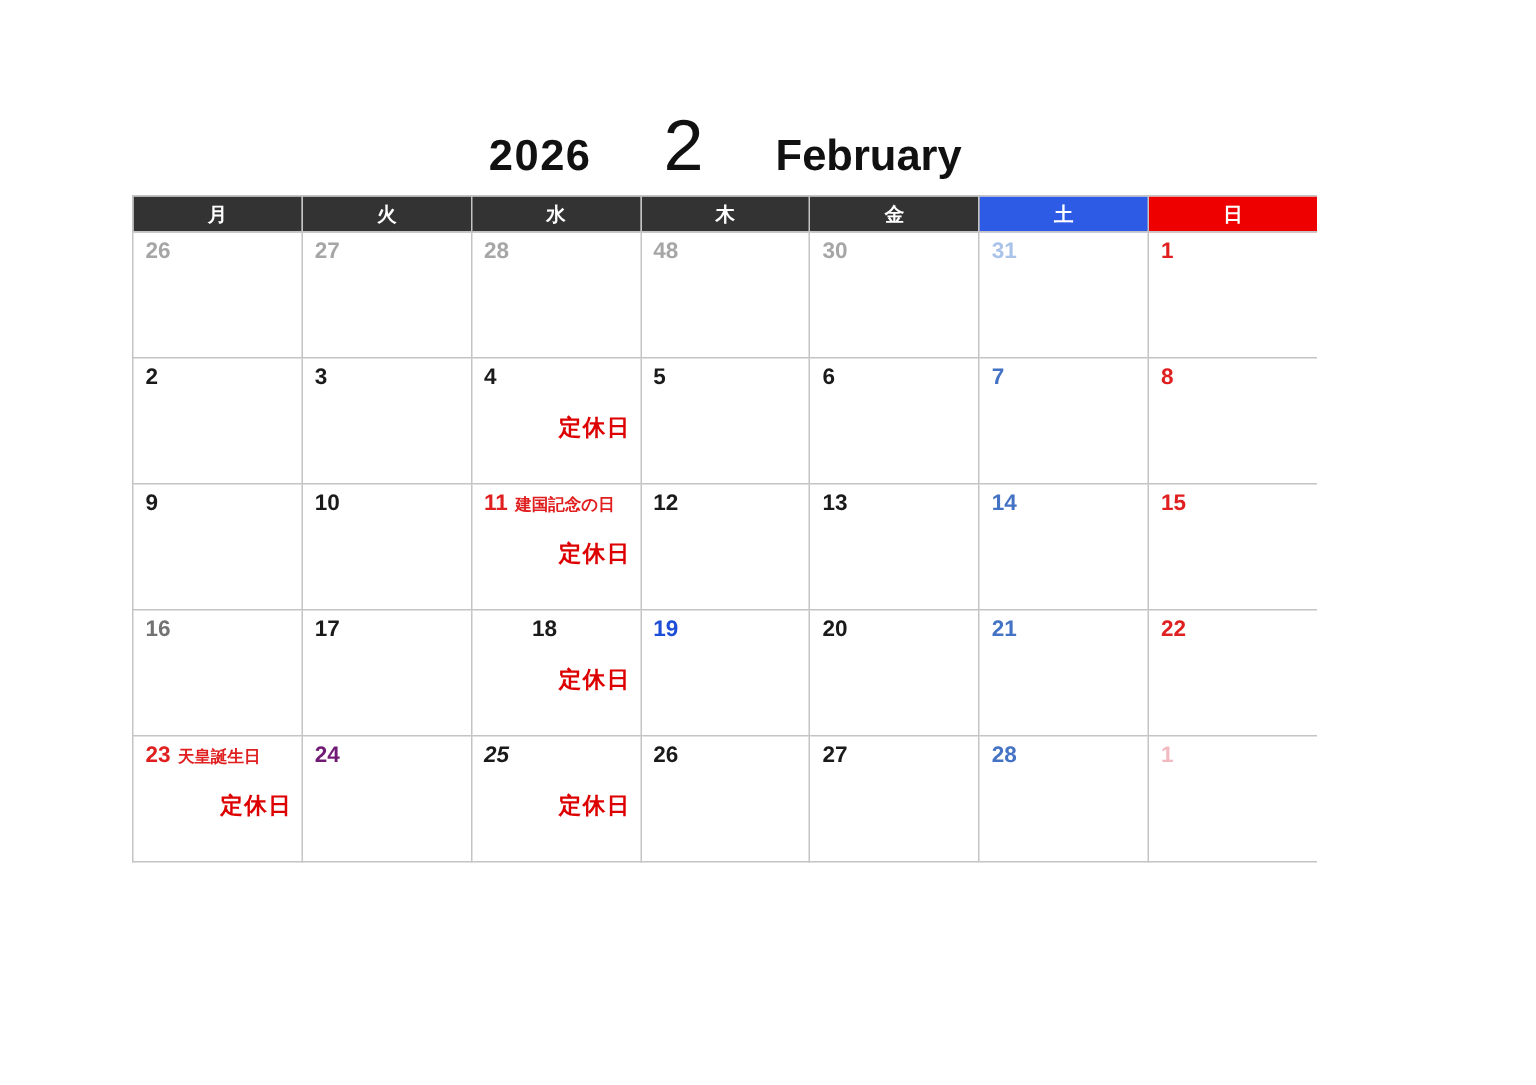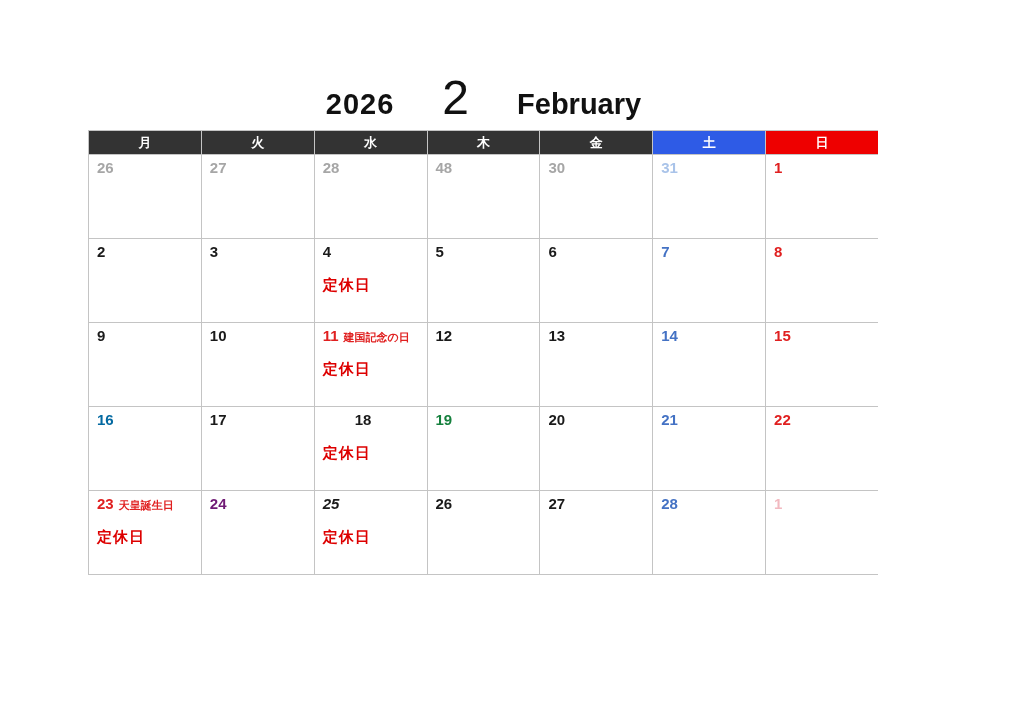--- a/index.html
+++ b/index.html
@@ -60,21 +60,21 @@
     font-size: 15px;
     font-weight: bold;
   }
   .holiday-label {
     font-size: 11px;
     font-weight: bold;
     white-space: nowrap;
   }
   .closed-note {
     margin-top: 15px;
-    text-align: left;
+    text-align: right;
     font-size: 15px;
     font-weight: bold;
     letter-spacing: 1px;
   }
 </style>
 </head>
 <body>
 
 <div class="page">
 
@@ -207,37 +207,37 @@
           </td>
           <td>
             <div class="day-line">
               <span class="day-num" style="color: rgb(224, 32, 32);">15</span>
             </div>
           </td>
         </tr>
         <tr>
           <td>
             <div class="day-line">
-              <span class="day-num" style="color: #0369a1;">16</span>
+              <span class="day-num" style="color: #737373;">16</span>
             </div>
           </td>
           <td>
             <div class="day-line">
               <span class="day-num" style="color: rgb(26, 26, 26);">17</span>
             </div>
           </td>
           <td>
             <div class="day-line">
               <span class="day-num" style="color: rgb(26, 26, 26); margin-left: 32px;">18</span>
             </div>
             <div class="closed-note" style="color: rgb(221, 0, 0);">定休日</div>
           </td>
           <td>
             <div class="day-line">
-              <span class="day-num" style="color: #15803d;">19</span>
+              <span class="day-num" style="color: #1d4ed8;">19</span>
             </div>
           </td>
           <td>
             <div class="day-line">
               <span class="day-num" style="color: rgb(26, 26, 26);">20</span>
             </div>
           </td>
           <td>
             <div class="day-line">
               <span class="day-num" style="color: rgb(68, 114, 196); text-align: center;">21</span>

